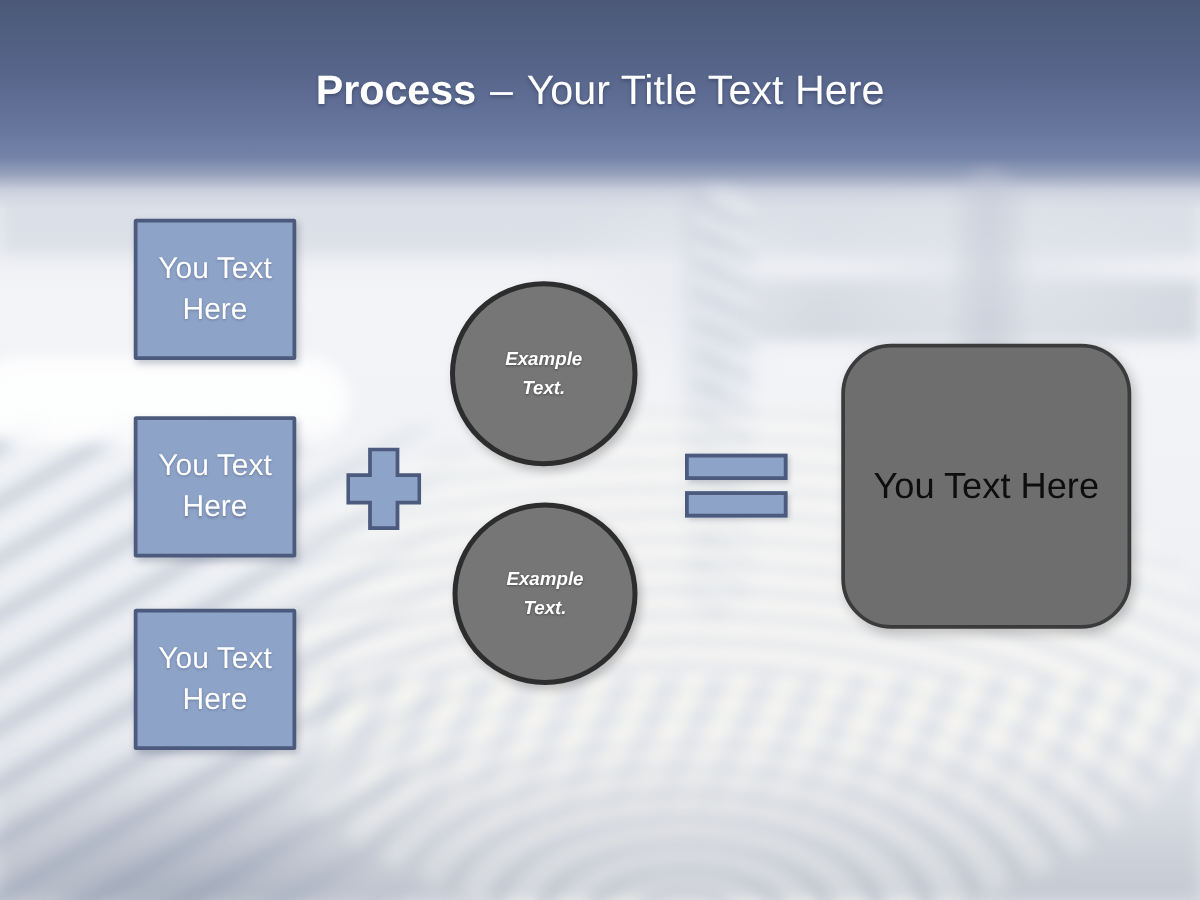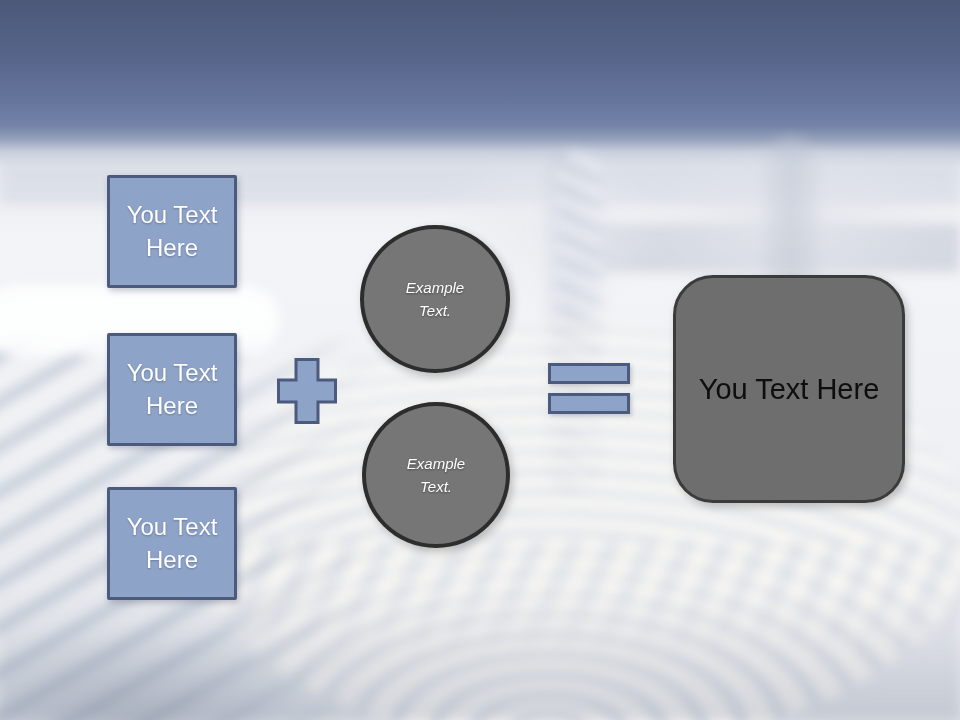--- a/index.html
+++ b/index.html
@@ -57,21 +57,21 @@
     color:#fff;font-size:24px;line-height:1.35;padding:4px 8px;
     box-shadow:2px 3px 6px rgba(70,80,105,.3);
     text-shadow:0 1px 2px rgba(40,50,75,.35);}
   .bluebox.b1{top:175px;} .bluebox.b2{top:333px;} .bluebox.b3{top:487px;}
   
   .plus{position:absolute;left:277px;top:358px;width:60px;height:66px;}
   
   .gcircle{position:absolute;box-sizing:border-box;border-radius:50%;
     background:#767676;border:4px solid #2d2d2d;
     display:flex;align-items:center;justify-content:center;text-align:center;
-    color:#fff;font-size:15px;font-weight:400;font-style:italic;line-height:1.55;
+    color:#fff;font-size:15px;font-weight:700;font-style:italic;line-height:1.55;
     padding:0 27px;box-shadow:3px 4px 8px rgba(0,0,0,.22);
     text-shadow:0 1px 2px rgba(0,0,0,.4);}
   .gcircle.c1{left:360px;top:225px;width:150px;height:148px;}
   .gcircle.c2{left:362px;top:402px;width:148px;height:146px;}
   
   .equals{position:absolute;left:548px;top:363px;width:82px;}
   .equals .bar{box-sizing:border-box;width:82px;height:21px;background:#8da3c7;
     border:3px solid #4b5a7d;box-shadow:2px 2px 4px rgba(70,80,105,.25);}
   .equals .bar + .bar{margin-top:9px;}
   
@@ -94,20 +94,25 @@
     <div class="rope-twist"></div>
     <div class="post2"></div>
     <div class="coil"></div>
     <div class="coil-hatch"></div>
     <div class="slats"></div>
     <div class="left-bright"></div>
     <div class="bottom-shade"></div>
     <div class="corner-shade"></div>
   </div>
 
+  <div class="title">
+    <span class="bold">Process</span>
+    <span class="dash">–</span>
+    <span class="rest">Your Title Text Here</span>
+  </div>
 
   <div class="bluebox b1">
     <span>You Text Here</span>
   </div>
   <div class="bluebox b2">
     <span>You Text Here</span>
   </div>
   <div class="bluebox b3">
     <span>You Text Here</span>
   </div>

